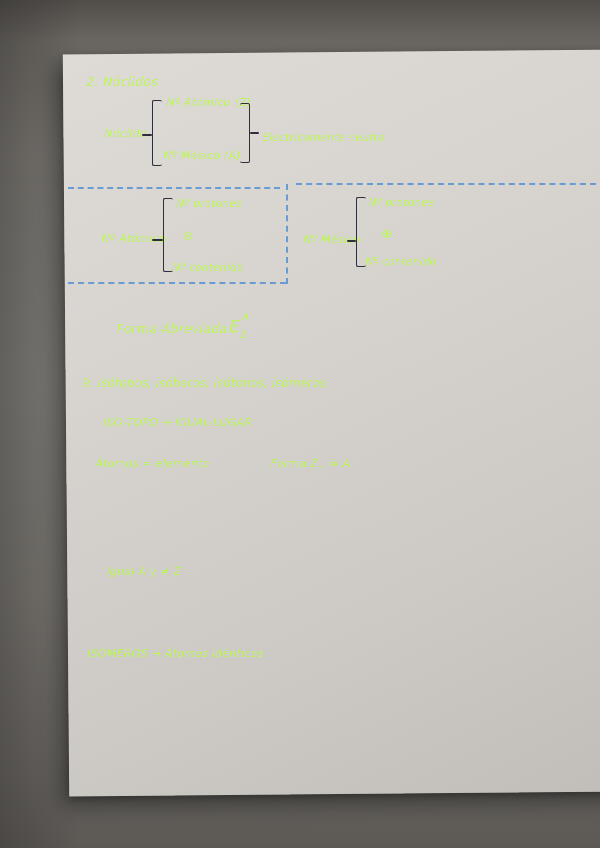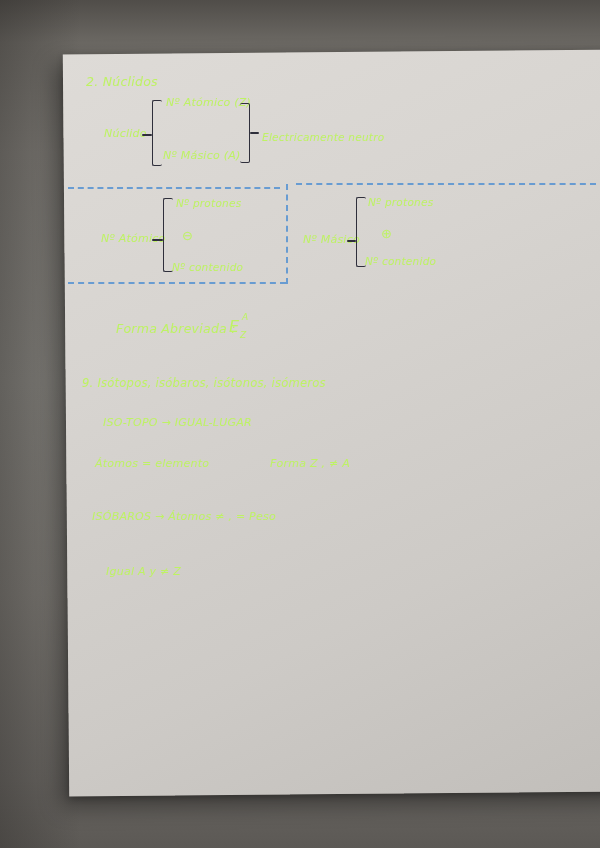--- a/index.html
+++ b/index.html
@@ -97,18 +97,18 @@
   <span class="hw forma-ss" style="left:242px; top:312px;">A</span>
   <span class="hw forma-ss" style="left:240px; top:330px;">Z</span>
 
   <span class="hw h" style="left:82px; top:376px; font-size:11.5px;">9. Isótopos, isóbaros, isótonos, isómeros</span>
 
   <span class="hw" style="left:95px; top:416px;margin-left:8px;">ISO-TOPO → IGUAL-LUGAR</span>
 
   <span class="hw" style="left:95px; top:457px;">Átomos = elemento</span>
   <span class="hw" style="left:270px; top:457px;">Forma Z , ≠ A</span>
 
-  <span class="hw" style="left:92px; top:510px;">ISÓBAROS → Átomos ≠ , = Peso</span>
   <span class="hw" style="left:106px; top:545px;margin-top:20px;">Igual A  y  ≠ Z</span>
 
 
+  <span class="hw" style="left:87px; top:647px;">ISÓMEROS → Átomos idénticos</span>
 
 </div>
 
 </body></html>

